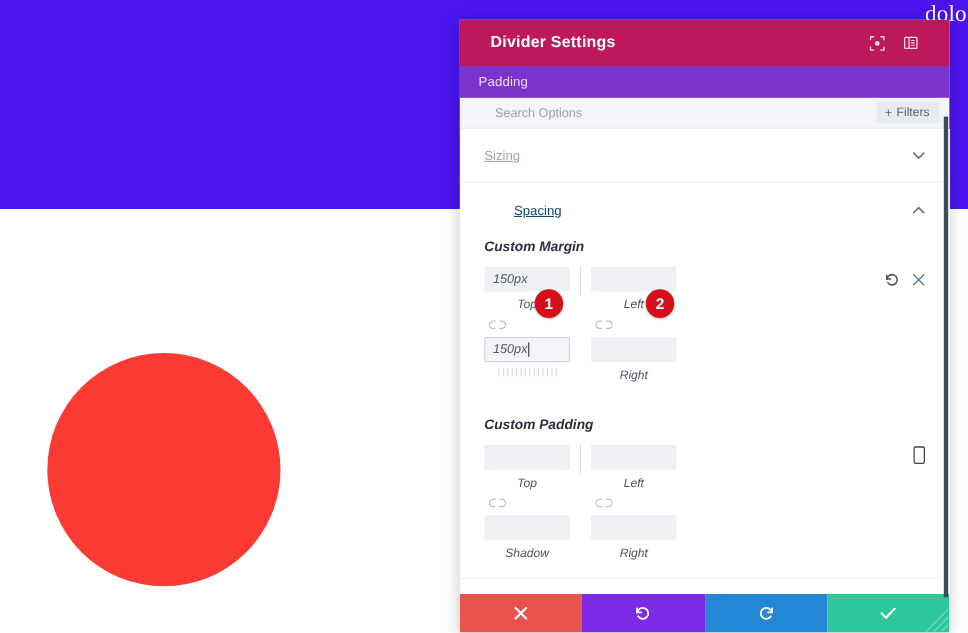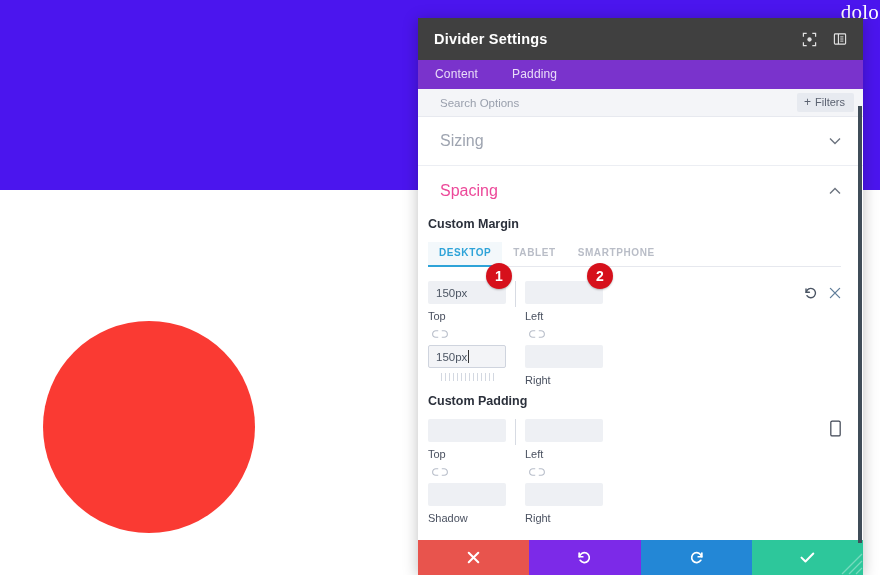--- a/index.html
+++ b/index.html
@@ -33,22 +33,22 @@
   #modal {
     position: absolute; left: 418px; top: 18px;
     width: 445px; height: 557px;
     background: #ffffff;
     box-shadow: 0 2px 14px rgba(0,0,0,.25);
     display: flex; flex-direction: column;
     overflow: hidden;
   }
 
   .modal-header {
-    height: 42px; background: #404040;
-    display: flex; align-items: center; padding: 0 16px;
+    height: 42px; background: #be185d;
+    display: flex; align-items: center; padding: 0 28px;
     flex: 0 0 auto;
   }
   .modal-title {
     color: #fff; font-size: 14.5px; font-weight: bold; letter-spacing: .2px;
     flex: 1 1 auto;
   }
   .header-icons { display: flex; gap: 15px; align-items: center; }
   .hicon {
     width: 15px; height: 15px; opacity: .85;
     display: flex; align-items: center; justify-content: center;
@@ -60,21 +60,21 @@
   }
   .tab {
     padding: 0 17px; height: 29px; line-height: 29px;
     font-size: 12px; color: #e9dcf8; cursor: pointer;
     letter-spacing: .15px;
   }
   .tab.active { background: #8a46d8; color: #ffffff; }
 
   .search-bar {
     height: 28px; background: #f4f5f8; border-bottom: 1px solid #e7e9ef;
-    display: flex; align-items: center; padding-left: 22px; flex: 0 0 auto;
+    display: flex; align-items: center; padding-left: 32px; flex: 0 0 auto;
     position: relative;
   }
   .search-input {
     border: 0; background: transparent; outline: none;
     font-family: "Liberation Sans", sans-serif;
     font-size: 11.5px; color: #8a8f9c; width: 300px;
   }
   .search-input::placeholder { color: #9aa0ad; }
   .filter-btn {
     position: absolute; right: 9px; top: 4px;
@@ -92,27 +92,27 @@
   .scroll-area::-webkit-scrollbar-track { background: transparent; }
   .scroll-area::-webkit-scrollbar-thumb { background: #42505c; }
 
   
   .section-row {
     height: 49px; display: flex; align-items: center;
     padding: 0 22px; border-bottom: 1px solid #eceef3;
     cursor: pointer; background: #fff;
   }
   .section-row .title {
-    flex: 1 1 auto; font-size: 16px; color: #9ea4b0; font-weight: normal;
-  }
-  .section-row.open .title { color: #ec4899; }
+    flex: 1 1 auto; font-size: 12px; color: #9ea4b0; font-weight: normal; text-decoration: underline;
+  }
+  .section-row.open .title { color: #0c4a6e; margin-left: 27px; }
   .chev { color: #6c737f; font-size: 11px; line-height: 1; }
   .chev svg { display: block; }
 
-  .section-body { padding: 0 22px 16px 10px; border-bottom: 1px solid #eceef3; }
+  .section-body { padding: 0 22px 16px 22px; border-bottom: 1px solid #eceef3; font-style: italic; }
 
   .field-label {
     font-size: 12.5px; color: #2b303b; font-weight: bold;
     margin: 2px 0 11px 0;
   }
 
   .device-tabs { display: flex; border-bottom: 1px solid #e6e8ee; margin-bottom: 14px; }
   .dev-tab {
     font-size: 10px; letter-spacing: .6px; font-weight: bold;
     padding: 5px 11px 7px 11px; color: #b9bdc7; cursor: pointer;
@@ -127,21 +127,21 @@
   .cell .box {
     height: 23px; background: #eef0f4; border: 1px solid transparent;
     border-radius: 2px; display: flex; align-items: center;
     padding: 0 7px; font-size: 11.5px; color: #4c5563;
   }
   .cell .box.filled { background: #eef0f4; }
   .cell .box.focused {
     background: #f3f4f7; border-color: #cfd4de;
   }
   .cell .cap {
-    font-size: 11px; color: #4a5160; margin-top: 6px;
+    text-align: center; font-size: 11px; color: #4a5160; margin-top: 6px;
   }
   .caret { width:1px; height:13px; background:#333; margin-left:1px; animation: none; }
 
   .linkicon {
     width: 24px; display: flex; justify-content: center; align-items: center;
     height: 23px; color: #b7bdc9;
   }
   .linkicon svg { display: block; }
   .divider-v {
     width: 1px; background: #d7dbe3; height: 26px; margin: 0 9px;
@@ -225,21 +225,20 @@
         <svg width="14" height="14" viewBox="0 0 16 16" fill="none" stroke="#ffffff" stroke-width="1.3">
           <rect x="1.6" y="2.2" width="12.8" height="11.6" rx="1"></rect>
           <path d="M6.2 2.2v11.6"></path>
           <path d="M8.3 5.6h3.6M8.3 8h3.6M8.3 10.4h3.6" stroke-width="1.1"></path>
         </svg>
       </span>
     </div>
   </div>
 
   <div class="tabs">
-    <div class="tab">Content</div>
     <div class="tab">Padding</div>
   </div>
 
   <div class="search-bar">
     <input class="search-input" type="text" placeholder="Search Options" style="">
     <div class="filter-btn">
       <span class="filter-plus">+</span>
       <span>Filters</span>
     </div>
   </div>
@@ -261,25 +260,20 @@
         <svg width="12" height="8" viewBox="0 0 12 8" fill="none" stroke="#6c737f" stroke-width="1.4">
             <path d="M1 6.5 6 1.5 11 6.5"></path>
           </svg>
       </span>
     </div>
 
     <div class="section-body">
 
       <div class="field-label">Custom Margin</div>
 
-      <div class="device-tabs">
-        <div class="dev-tab active">DESKTOP</div>
-        <div class="dev-tab">TABLET</div>
-        <div class="dev-tab">SMARTPHONE</div>
-      </div>
 
       <div class="spacing-row">
         <div class="pair">
           <div class="cell">
             <div class="box filled">150px</div>
             <div class="cap">Top</div>
           </div>
           <div class="linkicon">
             <svg width="16" height="10" viewBox="0 0 18 10" fill="none" stroke="#b7bdc9" stroke-width="1.2">
               <path d="M7 1.3H4.4A3.7 3.7 0 0 0 4.4 8.7H7"></path>
@@ -337,21 +331,21 @@
             </svg>
           </span>
           <span class="act" title="Clear">
             <svg width="12" height="12" viewBox="0 0 12 12" fill="none" stroke="#5f7d99" stroke-width="1.3" stroke-linecap="round">
               <path d="M1.4 1.4 10.6 10.6M10.6 1.4 1.4 10.6"></path>
             </svg>
           </span>
         </div>
       </div>
 
-      <div class="field-label" style="margin-top:8px">Custom Padding</div>
+      <div class="field-label" style="margin-top:32px">Custom Padding</div>
 
       <div class="spacing-row">
         <div class="pair">
           <div class="cell">
             <div class="box"></div>
             <div class="cap">Top</div>
           </div>
           <div class="linkicon">
             <svg width="16" height="10" viewBox="0 0 18 10" fill="none" stroke="#b7bdc9" stroke-width="1.2">
               <path d="M7 1.3H4.4A3.7 3.7 0 0 0 4.4 8.7H7"></path>

